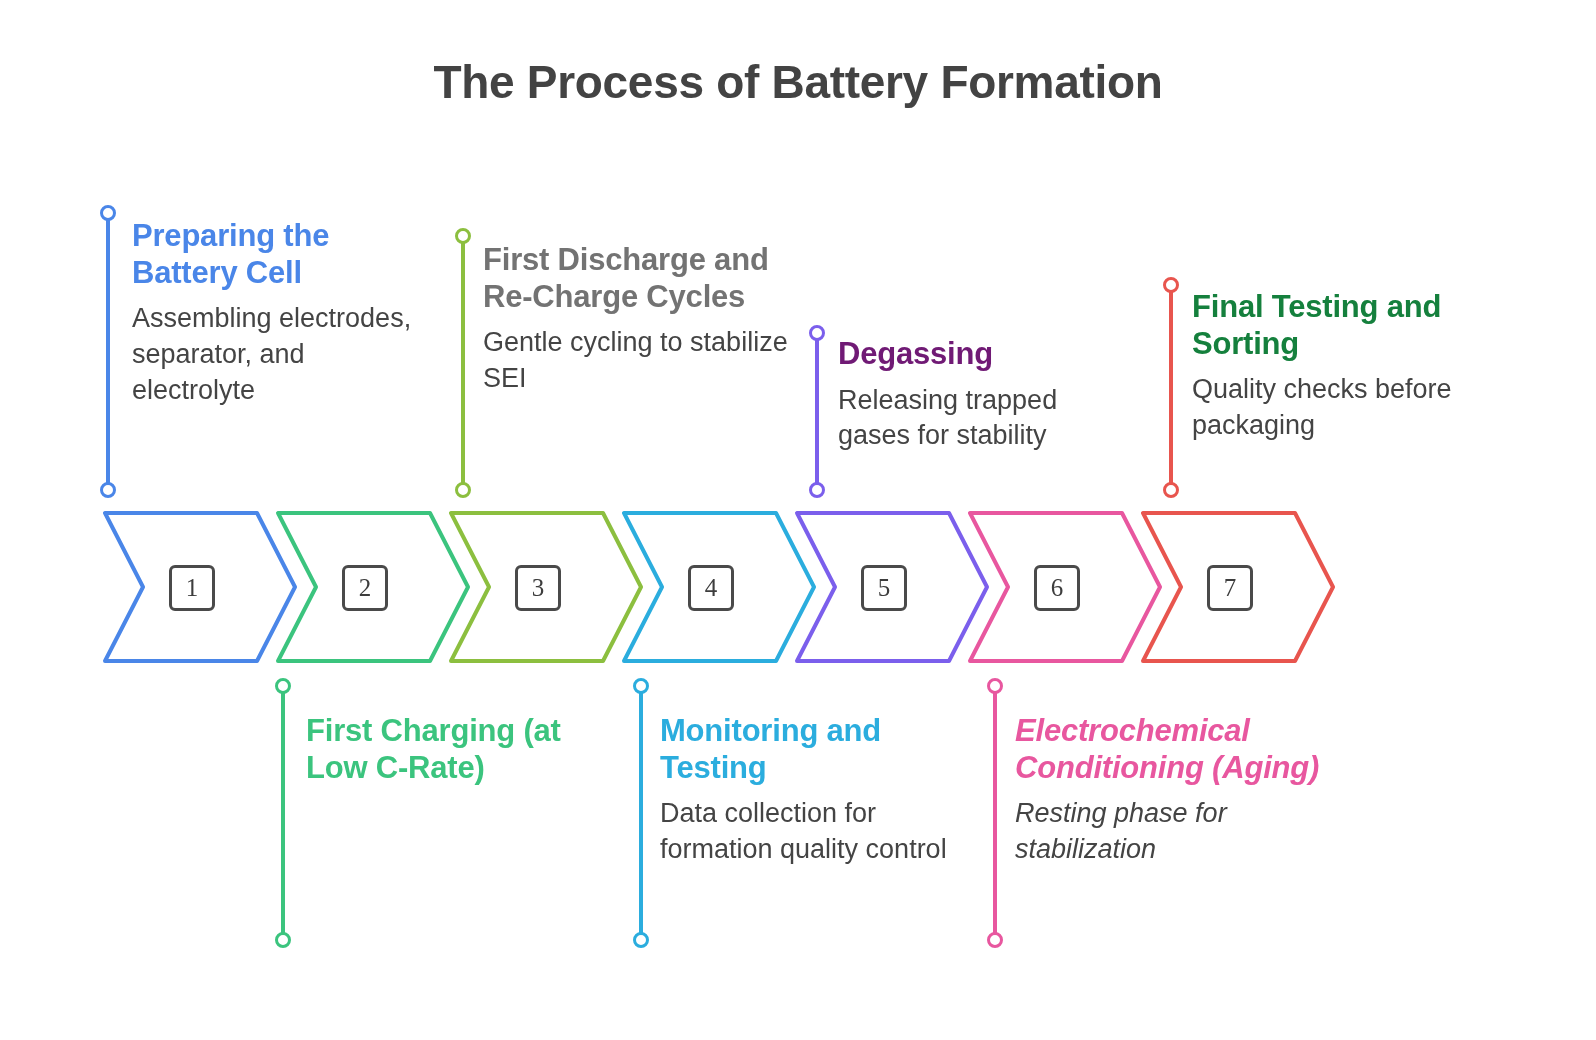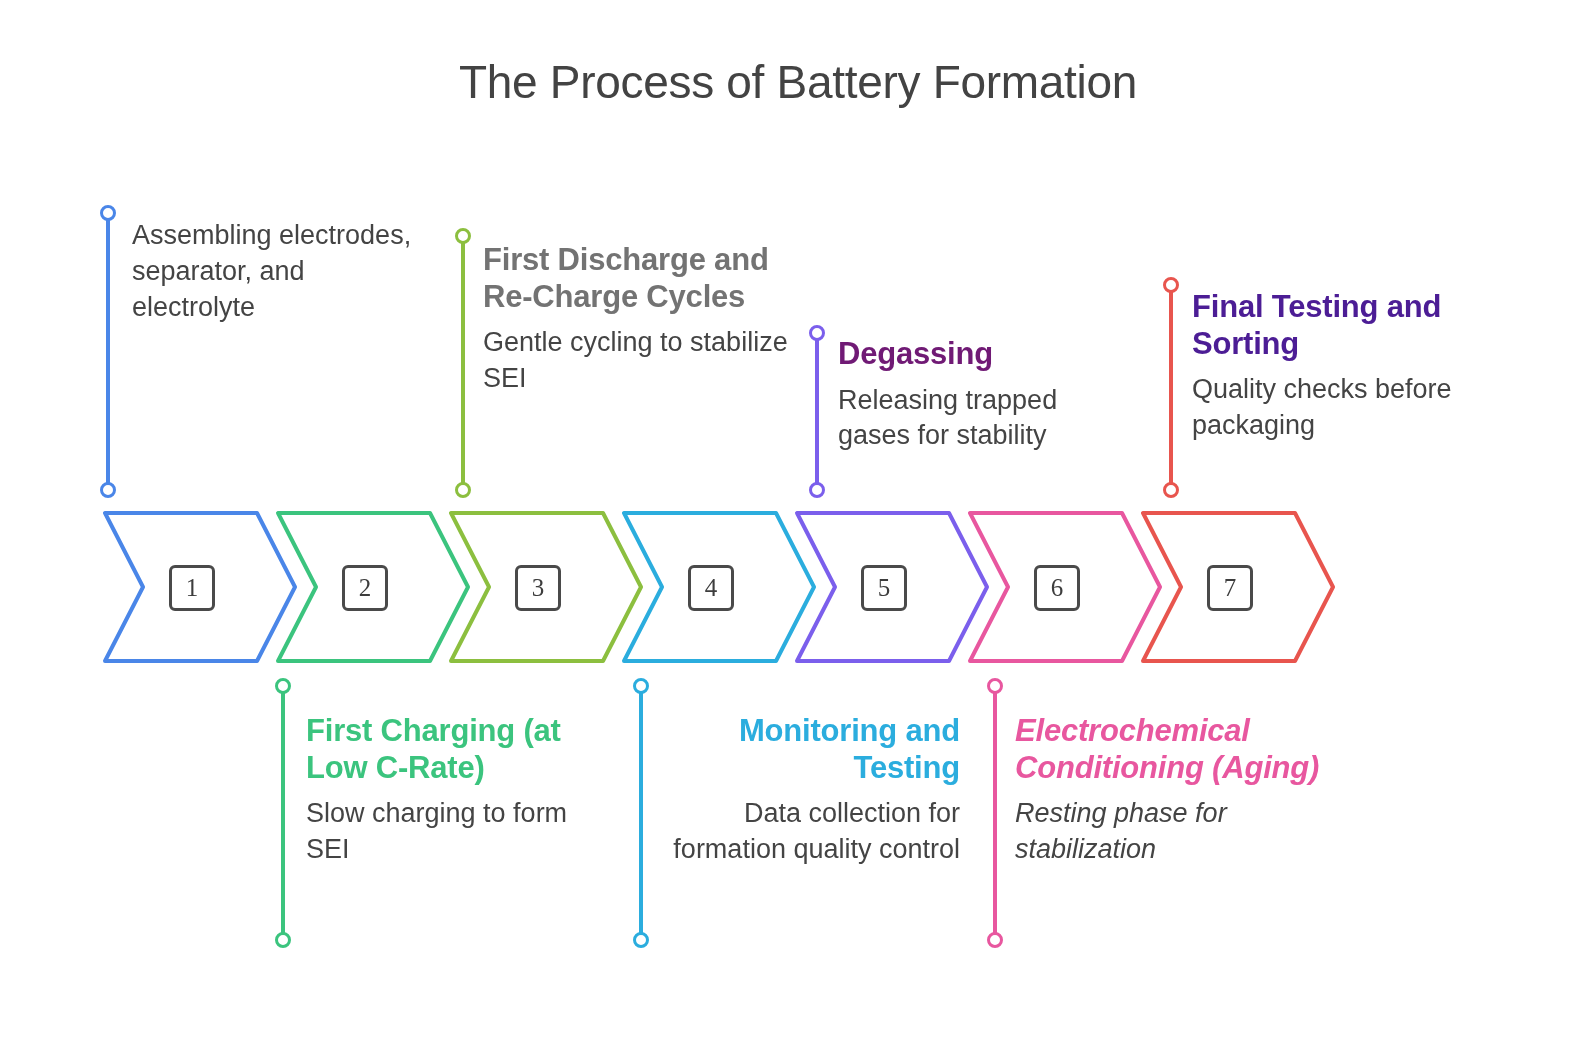--- a/index.html
+++ b/index.html
@@ -15,21 +15,21 @@
     position: relative;
   }
 
   #page-title {
     position: absolute;
     left: 0;
     top: 55px;
     width: 1596px;
     text-align: center;
     font-size: 46px;
-    font-weight: normal;
+    font-weight: bold;
     color: #434343;
     letter-spacing: -0.3px;
   }
 
   
   .step-block {
     position: absolute;
   }
 
   .step-title {
@@ -104,44 +104,44 @@
     box-sizing: border-box;
   }
 </style>
 </head>
 <body>
 
 <div id="page-title">The Process of Battery Formation</div>
 
 <div id="text-layer">
     <div class="step-block" style="left: 132px; top: 218px; width: 300px;">
+      <div class="step-title" style="color: rgb(74, 134, 232);">Preparing the Battery Cell</div>
       <div class="step-desc">Assembling electrodes, separator, and electrolyte</div>
     </div>
     <div class="step-block" style="left: 306px; top: 713px; width: 300px;">
       <div class="step-title" style="color: rgb(59, 196, 126);">First Charging (at Low C-Rate)</div>
-      <div class="step-desc">Slow charging to form SEI</div>
     </div>
     <div class="step-block" style="left: 483px; top: 242px; width: 305px;">
       <div class="step-title" style="color: #737373;">First Discharge and Re-Charge Cycles</div>
       <div class="step-desc">Gentle cycling to stabilize SEI</div>
     </div>
-    <div class="step-block" style="left: 660px; top: 713px; width: 300px; text-align: right;">
+    <div class="step-block" style="left: 660px; top: 713px; width: 300px;">
       <div class="step-title" style="color: rgb(43, 173, 222);">Monitoring and Testing</div>
       <div class="step-desc">Data collection for formation quality control</div>
     </div>
     <div class="step-block" style="left: 838px; top: 336px; width: 290px;">
       <div class="step-title" style="color: #701a75;">Degassing</div>
       <div class="step-desc">Releasing trapped gases for stability</div>
     </div>
     <div class="step-block" style="left: 1015px; top: 713px; width: 330px; font-style: italic;">
       <div class="step-title" style="color: rgb(232, 87, 159);">Electrochemical Conditioning (Aging)</div>
       <div class="step-desc">Resting phase for stabilization</div>
     </div>
     <div class="step-block" style="left: 1192px; top: 289px; width: 290px;">
-      <div class="step-title" style="color: #4c1d95;">Final Testing and Sorting</div>
+      <div class="step-title" style="color: #15803d;">Final Testing and Sorting</div>
       <div class="step-desc">Quality checks before packaging</div>
     </div>
   </div>
 
 <div id="connector-layer">
     <div class="connector" style="left: 97px; top: 205px; height: 293px;">
       <div class="conn-line" style="background: rgb(74, 134, 232);"></div>
       <div class="conn-dot top" style="border-color: rgb(74, 134, 232);"></div>
       <div class="conn-dot bottom" style="border-color: rgb(74, 134, 232);"></div>
     </div>

